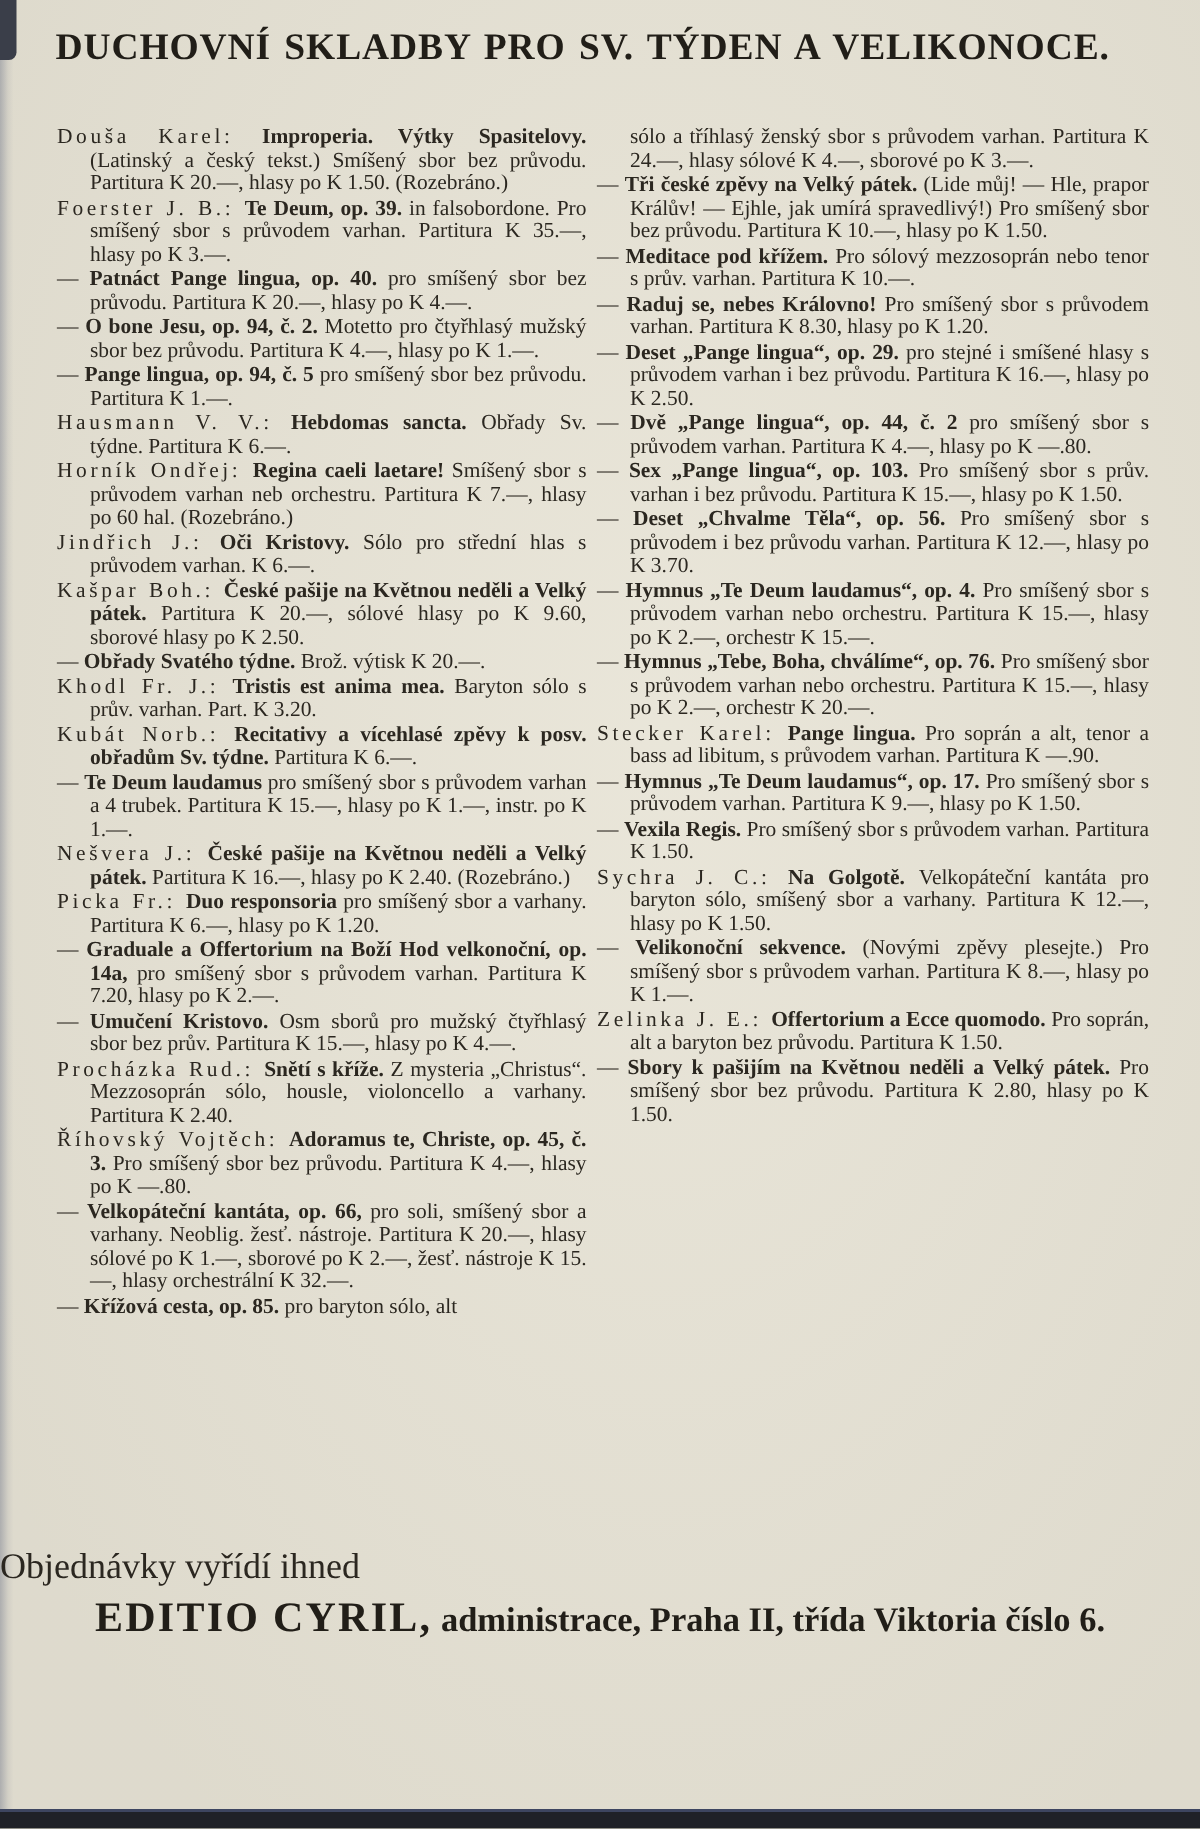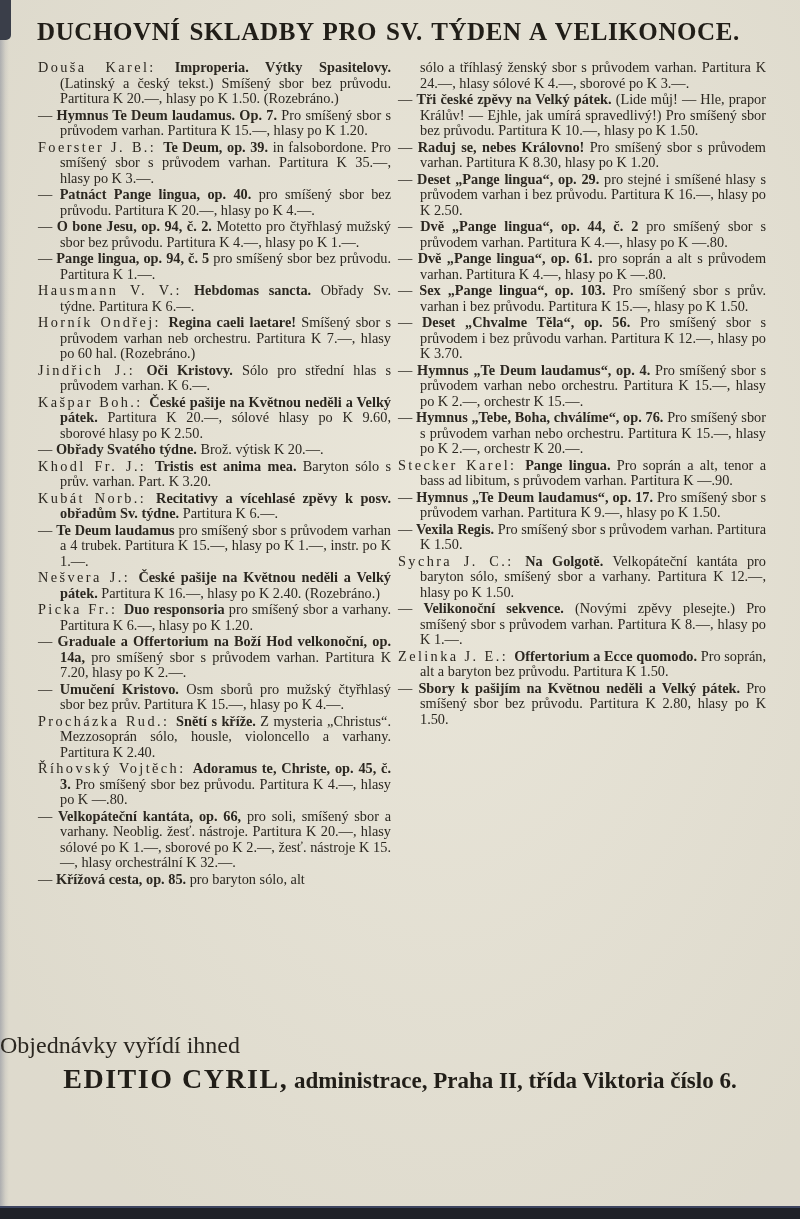--- a/index.html
+++ b/index.html
@@ -29,21 +29,21 @@
     background:#1f2128;
     border-top:2px solid #3d4560;
   }
   .page-title{
     position:absolute;left:37px;top:18px;width:732px;
     font-size:25px;font-weight:bold;letter-spacing:0.6px;word-spacing:2px;
     color:#211e18;
     white-space:nowrap;
   }
   .col{
-    position:absolute;top:60px;
+    position:absolute;top:84px;
     font-size:14.3px;line-height:15.5px;
     text-align:justify;
   }
   .col-left{left:38px;width:353px;}
   .col-right{left:398px;width:368px;}
   p.entry{margin:0 0 1px 0;padding-left:22px;text-indent:-22px;}
   p.entry.cont{text-indent:0;}
   .seg-name{letter-spacing:2.4px;}
   .seg-bold{font-weight:bold;}
   .seg-dash{font-weight:normal;}
@@ -66,21 +66,20 @@
 <body>
 
 <div class="page">
   <div class="edge-left"></div>
   <div class="corner-top-left"></div>
 
   <div class="page-title">DUCHOVNÍ SKLADBY PRO SV. TÝDEN A VELIKONOCE.</div>
 
   <div class="col col-left" id="col-left">
       <p class="entry"><span class="seg-name">Douša Karel: </span><span class="seg-bold">Improperia. Výtky Spasitelovy. </span><span class="seg-plain">(Latinský a český tekst.) Smíšený sbor bez průvodu. Partitura K 20.—, hlasy po K 1.50. (Rozebráno.)</span></p>
-      <p class="entry"><span class="seg-dash">— </span><span class="seg-bold">Hymnus Te Deum laudamus. Op. 7. </span><span class="seg-plain">Pro smíšený sbor s průvodem varhan. Partitura K 15.—, hlasy po K 1.20.</span></p>
       <p class="entry"><span class="seg-name">Foerster J. B.: </span><span class="seg-bold">Te Deum, op. 39. </span><span class="seg-plain">in falsobordone. Pro smíšený sbor s průvodem varhan. Partitura K 35.—, hlasy po K 3.—.</span></p>
       <p class="entry"><span class="seg-dash">— </span><span class="seg-bold">Patnáct Pange lingua, op. 40. </span><span class="seg-plain">pro smíšený sbor bez průvodu. Partitura K 20.—, hlasy po K 4.—.</span></p>
       <p class="entry"><span class="seg-dash">— </span><span class="seg-bold">O bone Jesu, op. 94, č. 2. </span><span class="seg-plain">Motetto pro čtyřhlasý mužský sbor bez průvodu. Partitura K 4.—, hlasy po K 1.—.</span></p>
       <p class="entry"><span class="seg-dash">— </span><span class="seg-bold">Pange lingua, op. 94, č. 5 </span><span class="seg-plain">pro smíšený sbor bez průvodu. Partitura K 1.—.</span></p>
       <p class="entry"><span class="seg-name">Hausmann V. V.: </span><span class="seg-bold">Hebdomas sancta. </span><span class="seg-plain">Obřady Sv. týdne. Partitura K 6.—.</span></p>
       <p class="entry"><span class="seg-name">Horník Ondřej: </span><span class="seg-bold">Regina caeli laetare! </span><span class="seg-plain">Smíšený sbor s průvodem varhan neb orchestru. Partitura K 7.—, hlasy po 60 hal. (Rozebráno.)</span></p>
       <p class="entry"><span class="seg-name">Jindřich J.: </span><span class="seg-bold">Oči Kristovy. </span><span class="seg-plain">Sólo pro střední hlas s průvodem varhan. K 6.—.</span></p>
       <p class="entry"><span class="seg-name">Kašpar Boh.: </span><span class="seg-bold">České pašije na Květnou neděli a Velký pátek. </span><span class="seg-plain">Partitura K 20.—, sólové hlasy po K 9.60, sborové hlasy po K 2.50.</span></p>
       <p class="entry"><span class="seg-dash">— </span><span class="seg-bold">Obřady Svatého týdne. </span><span class="seg-plain">Brož. výtisk K 20.—.</span></p>
       <p class="entry"><span class="seg-name">Khodl Fr. J.: </span><span class="seg-bold">Tristis est anima mea. </span><span class="seg-plain">Baryton sólo s prův. varhan. Part. K 3.20.</span></p>
@@ -91,24 +90,24 @@
       <p class="entry"><span class="seg-dash">— </span><span class="seg-bold">Graduale a Offertorium na Boží Hod velkonoční, op. 14a, </span><span class="seg-plain">pro smíšený sbor s průvodem varhan. Partitura K 7.20, hlasy po K 2.—.</span></p>
       <p class="entry"><span class="seg-dash">— </span><span class="seg-bold">Umučení Kristovo. </span><span class="seg-plain">Osm sborů pro mužský čtyřhlasý sbor bez prův. Partitura K 15.—, hlasy po K 4.—.</span></p>
       <p class="entry"><span class="seg-name">Procházka Rud.: </span><span class="seg-bold">Snětí s kříže. </span><span class="seg-plain">Z mysteria „Christus“. Mezzosoprán sólo, housle, violoncello a varhany. Partitura K 2.40.</span></p>
       <p class="entry"><span class="seg-name">Říhovský Vojtěch: </span><span class="seg-bold">Adoramus te, Christe, op. 45, č. 3. </span><span class="seg-plain">Pro smíšený sbor bez průvodu. Partitura K 4.—, hlasy po K —.80.</span></p>
       <p class="entry"><span class="seg-dash">— </span><span class="seg-bold">Velkopáteční kantáta, op. 66, </span><span class="seg-plain">pro soli, smíšený sbor a varhany. Neoblig. žesť. nástroje. Partitura K 20.—, hlasy sólové po K 1.—, sborové po K 2.—, žesť. nástroje K 15.—, hlasy orchestrální K 32.—.</span></p>
       <p class="entry"><span class="seg-dash">— </span><span class="seg-bold">Křížová cesta, op. 85. </span><span class="seg-plain">pro baryton sólo, alt</span></p>
     </div>
   <div class="col col-right" id="col-right">
       <p class="entry cont"><span class="seg-plain">sólo a tříhlasý ženský sbor s průvodem varhan. Partitura K 24.—, hlasy sólové K 4.—, sborové po K 3.—.</span></p>
       <p class="entry"><span class="seg-dash">— </span><span class="seg-bold">Tři české zpěvy na Velký pátek. </span><span class="seg-plain">(Lide můj! — Hle, prapor Králův! — Ejhle, jak umírá spravedlivý!) Pro smíšený sbor bez průvodu. Partitura K 10.—, hlasy po K 1.50.</span></p>
+      <p class="entry"><span class="seg-dash">— </span><span class="seg-bold">Meditace pod křížem. </span><span class="seg-plain">Pro sólový mezzosoprán nebo tenor s prův. varhan. Partitura K 10.—.</span></p>
       <p class="entry"><span class="seg-dash">— </span><span class="seg-bold">Raduj se, nebes Královno! </span><span class="seg-plain">Pro smíšený sbor s průvodem varhan. Partitura K 8.30, hlasy po K 1.20.</span></p>
       <p class="entry"><span class="seg-dash">— </span><span class="seg-bold">Deset „Pange lingua“, op. 29. </span><span class="seg-plain">pro stejné i smíšené hlasy s průvodem varhan i bez průvodu. Partitura K 16.—, hlasy po K 2.50.</span></p>
       <p class="entry"><span class="seg-dash">— </span><span class="seg-bold">Dvě „Pange lingua“, op. 44, č. 2 </span><span class="seg-plain">pro smíšený sbor s průvodem varhan. Partitura K 4.—, hlasy po K —.80.</span></p>
-      <p class="entry"><span class="seg-dash">— </span><span class="seg-bold">Dvě „Pange lingua“, op. 61. </span><span class="seg-plain">pro soprán a alt s průvodem varhan. Partitura K 4.—, hlasy po K —.80.</span></p>
       <p class="entry"><span class="seg-dash">— </span><span class="seg-bold">Sex „Pange lingua“, op. 103. </span><span class="seg-plain">Pro smíšený sbor s prův. varhan i bez průvodu. Partitura K 15.—, hlasy po K 1.50.</span></p>
       <p class="entry"><span class="seg-dash">— </span><span class="seg-bold">Deset „Chvalme Těla“, op. 56. </span><span class="seg-plain">Pro smíšený sbor s průvodem i bez průvodu varhan. Partitura K 12.—, hlasy po K 3.70.</span></p>
       <p class="entry"><span class="seg-dash">— </span><span class="seg-bold">Hymnus „Te Deum laudamus“, op. 4. </span><span class="seg-plain">Pro smíšený sbor s průvodem varhan nebo orchestru. Partitura K 15.—, hlasy po K 2.—, orchestr K 15.—.</span></p>
       <p class="entry"><span class="seg-dash">— </span><span class="seg-bold">Hymnus „Tebe, Boha, chválíme“, op. 76. </span><span class="seg-plain">Pro smíšený sbor s průvodem varhan nebo orchestru. Partitura K 15.—, hlasy po K 2.—, orchestr K 20.—.</span></p>
       <p class="entry"><span class="seg-name">Stecker Karel: </span><span class="seg-bold">Pange lingua. </span><span class="seg-plain">Pro soprán a alt, tenor a bass ad libitum, s průvodem varhan. Partitura K —.90.</span></p>
       <p class="entry"><span class="seg-dash">— </span><span class="seg-bold">Hymnus „Te Deum laudamus“, op. 17. </span><span class="seg-plain">Pro smíšený sbor s průvodem varhan. Partitura K 9.—, hlasy po K 1.50.</span></p>
       <p class="entry"><span class="seg-dash">— </span><span class="seg-bold">Vexila Regis. </span><span class="seg-plain">Pro smíšený sbor s průvodem varhan. Partitura K 1.50.</span></p>
       <p class="entry"><span class="seg-name">Sychra J. C.: </span><span class="seg-bold">Na Golgotě. </span><span class="seg-plain">Velkopáteční kantáta pro baryton sólo, smíšený sbor a varhany. Partitura K 12.—, hlasy po K 1.50.</span></p>
       <p class="entry"><span class="seg-dash">— </span><span class="seg-bold">Velikonoční sekvence. </span><span class="seg-plain">(Novými zpěvy plesejte.) Pro smíšený sbor s průvodem varhan. Partitura K 8.—, hlasy po K 1.—.</span></p>
       <p class="entry"><span class="seg-name">Zelinka J. E.: </span><span class="seg-bold">Offertorium a Ecce quomodo. </span><span class="seg-plain">Pro soprán, alt a baryton bez průvodu. Partitura K 1.50.</span></p>

